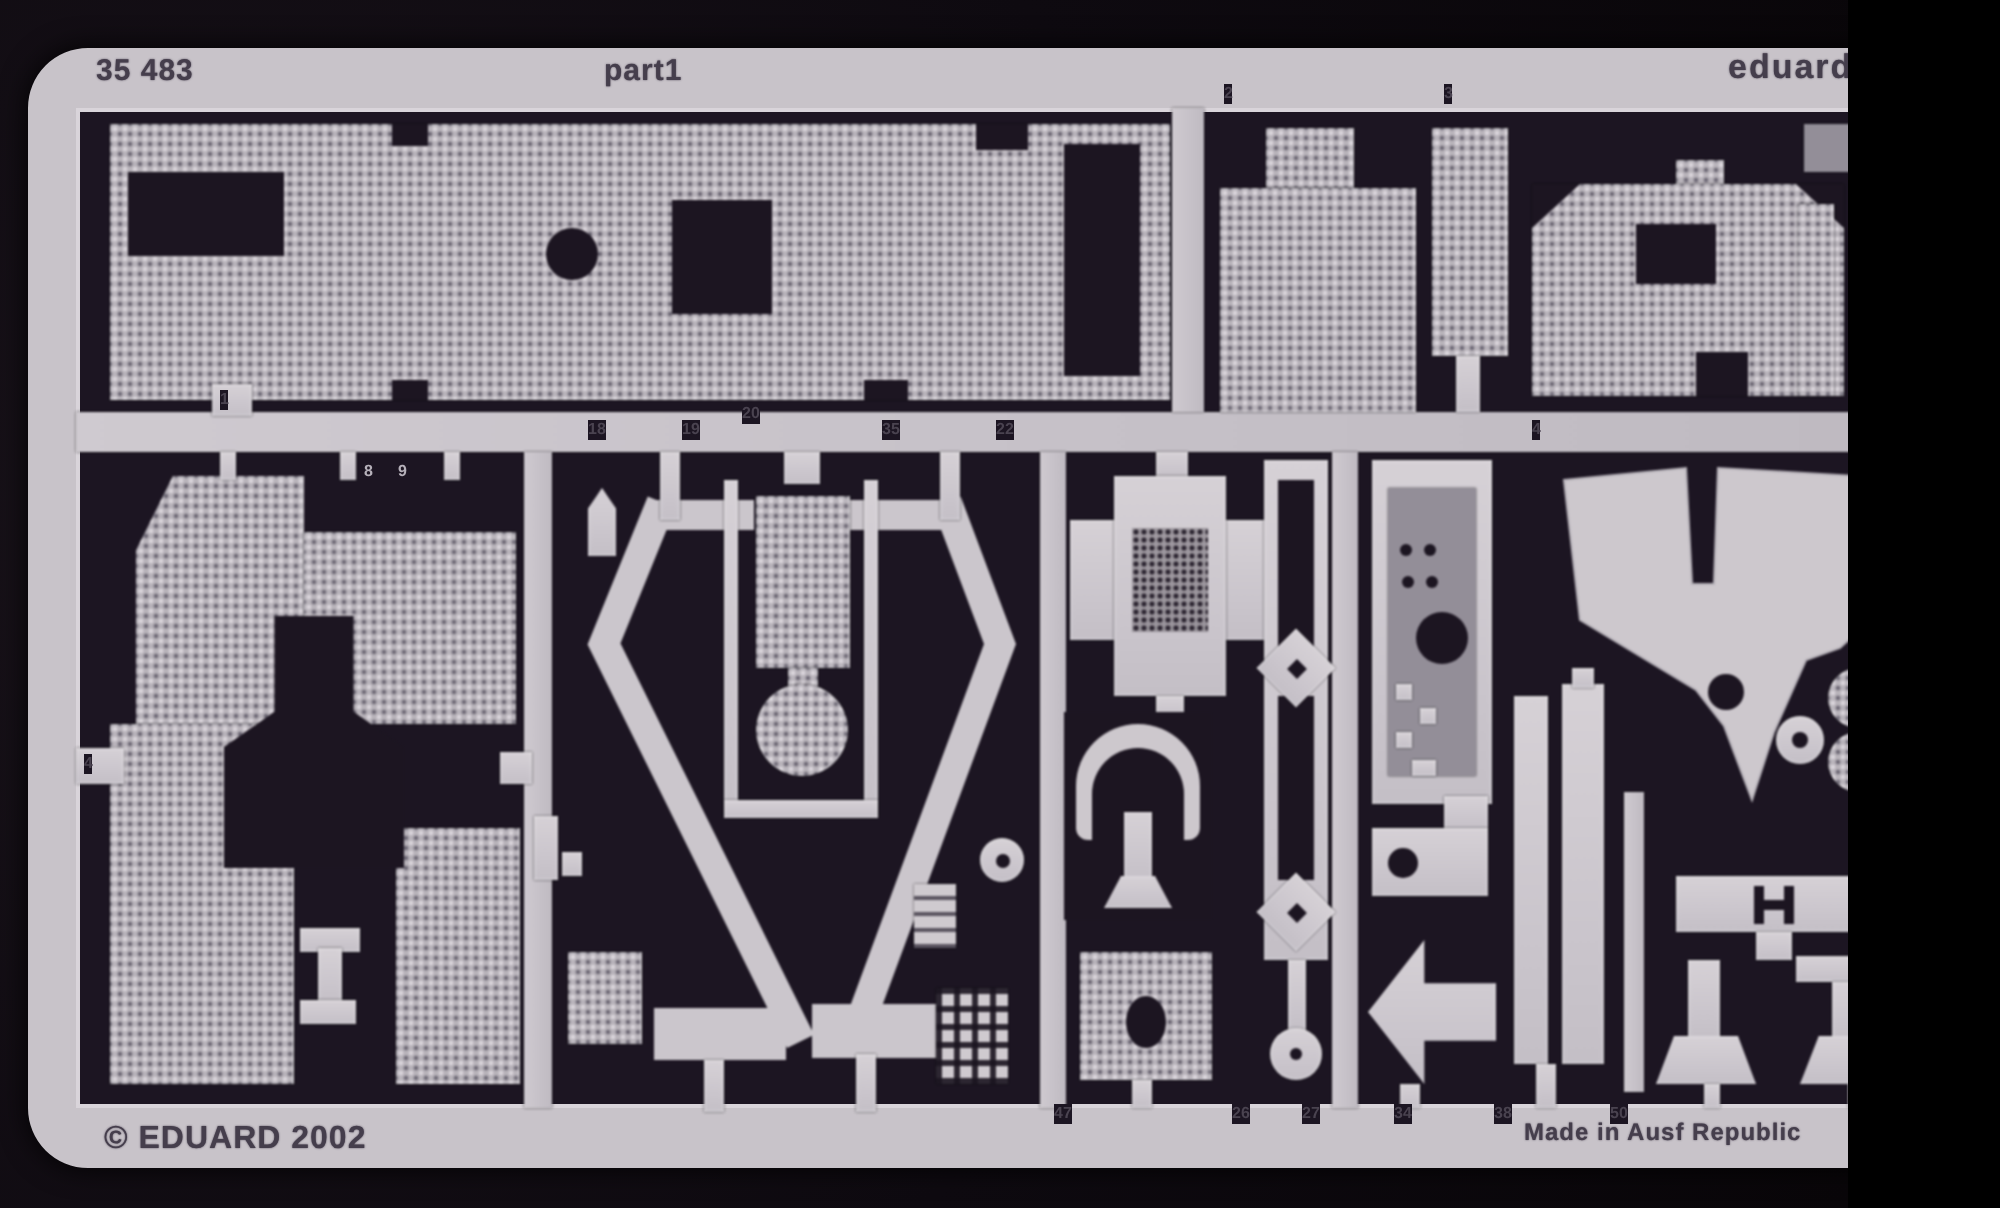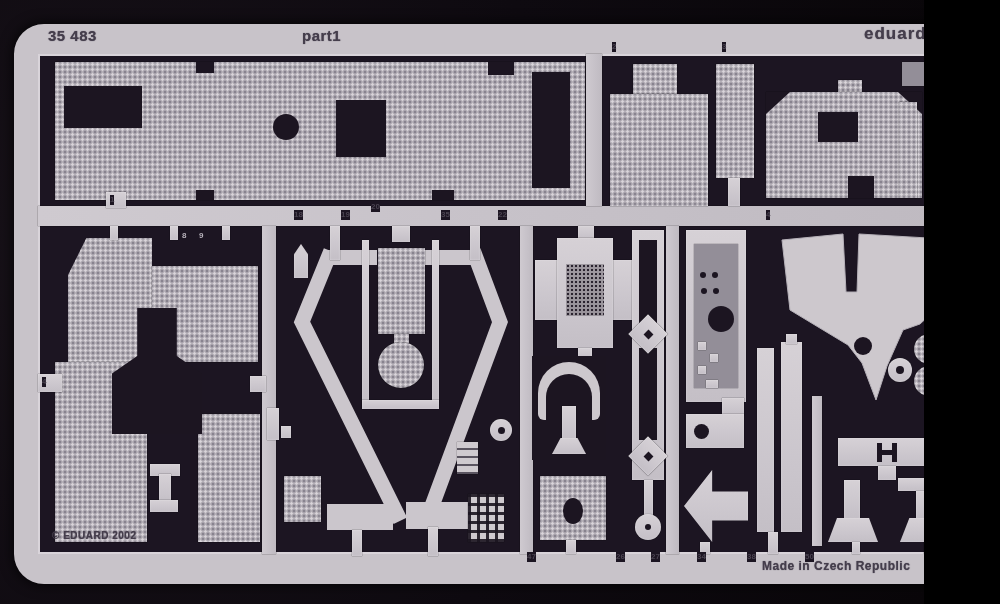--- a/index.html
+++ b/index.html
@@ -187,22 +187,22 @@
     <div class="p flat" style="left:900px;top:518px;width:52px;height:24px;clip-path:polygon(18% 0,82% 0,100% 100%,0 100%)"></div>
     <div class="p flat" style="left:700px;top:542px;width:10px;height:12px"></div>
     <div class="p flat" style="left:768px;top:532px;width:10px;height:22px"></div>
     <div class="p flat" style="left:852px;top:542px;width:8px;height:12px"></div>
     <div class="p flat" style="left:924px;top:542px;width:8px;height:12px"></div>
   </div>
 
   <div class="stamp" style="left:48px;top:27px;font-size:15px">35 483</div>
   <div class="stamp" style="left:302px;top:27px;font-size:15px">part1</div>
   <div class="stamp" style="left:864px;top:24px;font-size:17px;letter-spacing:1px">eduard</div>
-  <div class="stamp" style="left:52px;top:530px;font-size:10px">© EDUARD 2002</div>
-  <div class="stamp" style="left:762px;top:559px;font-size:12px">Made in Czech Republic</div>
+  <div class="stamp" style="left:52px;top:561px;font-size:16px">© EDUARD 2002</div>
+  <div class="stamp" style="left:762px;top:559px;font-size:12px">Made in Ausf Republic</div>
 
   <div class="p" style="left:0;top:0;width:1000px;height:604px;pointer-events:none">
       <span class="pnum dark" style="left: 110px; top: 195px;">1</span>
       <span class="pnum dark" style="left: 612px; top: 42px;">2</span>
       <span class="pnum dark" style="left: 722px; top: 42px;">3</span>
       <span class="pnum dark" style="left: 766px; top: 210px;">4</span>
       <span class="pnum dark" style="left: 936px; top: 42px;">7</span>
       <span class="pnum light" style="left: 182px; top: 231px;">8</span>
       <span class="pnum light" style="left: 199px; top: 231px;">9</span>
       <span class="pnum dark" style="left: 42px; top: 377px;">4</span>

